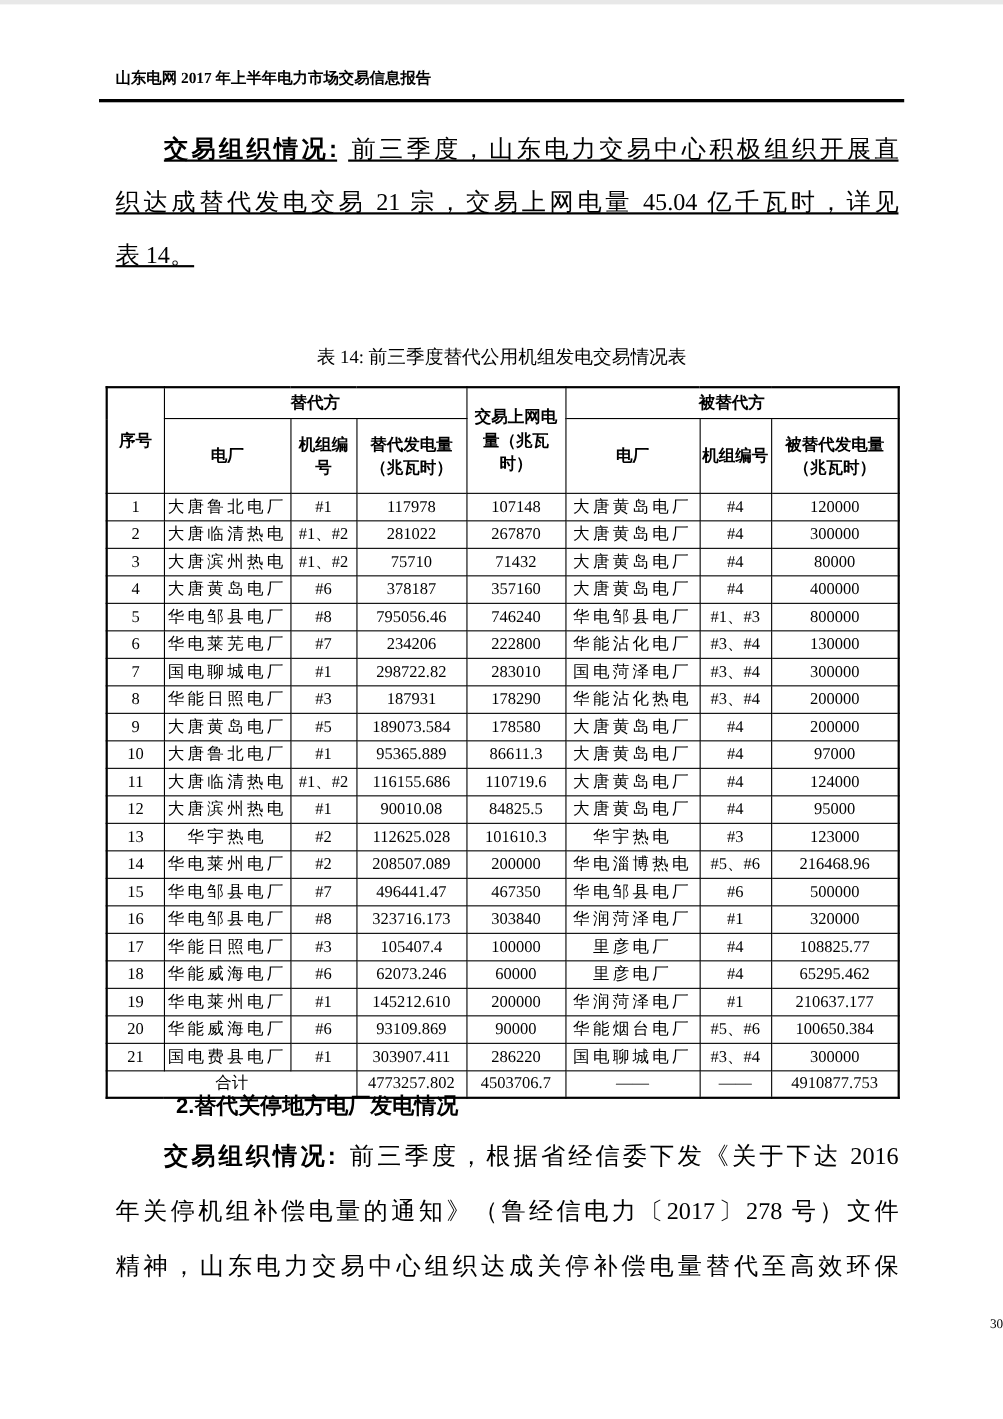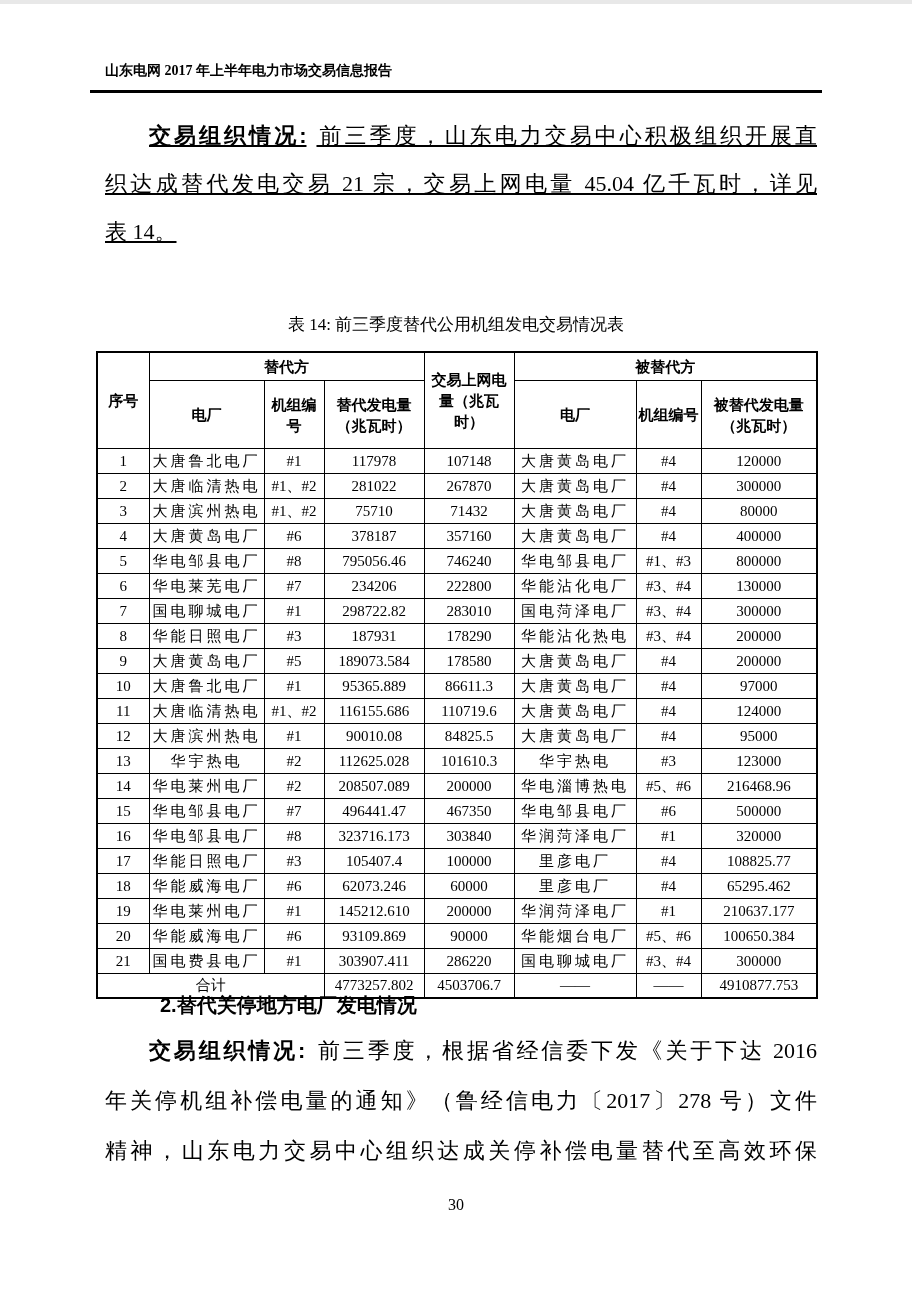--- a/index.html
+++ b/index.html
@@ -30,21 +30,21 @@
   #repl-table .hrowA th{height:27px;}
   #repl-table .hrowB th{height:67px;}
   #repl-table tbody td{height:24px;line-height:24px;white-space:nowrap;}
   #repl-table tbody td.c1,#repl-table tbody td.c5{letter-spacing:3px;}
   #repl-table tfoot td{height:23px;line-height:23px;}
   
   #section2-heading{position:absolute;left:105px;top:988px;width:712px;font-size:20px;
               font-weight:bold;font-family:"Liberation Sans","DejaVu Sans",sans-serif;
               padding-left:55px;box-sizing:border-box;}
   
-  #page-number{position:absolute;left:0;top:1192px;width:912px;text-align:center;font-size:16px;}
+  #page-number{position:absolute;left:0;top:1192px;width:912px;text-align:right;font-size:12px;}
 </style>
 </head>
 <body>
 
 <div id="page">
 
   <div id="doc-header">山东电网 2017 年上半年电力市场交易信息报告</div>
   <div id="header-rule"></div>
 
   <div id="para1" class="para" style="top:108px;text-decoration:underline;">

